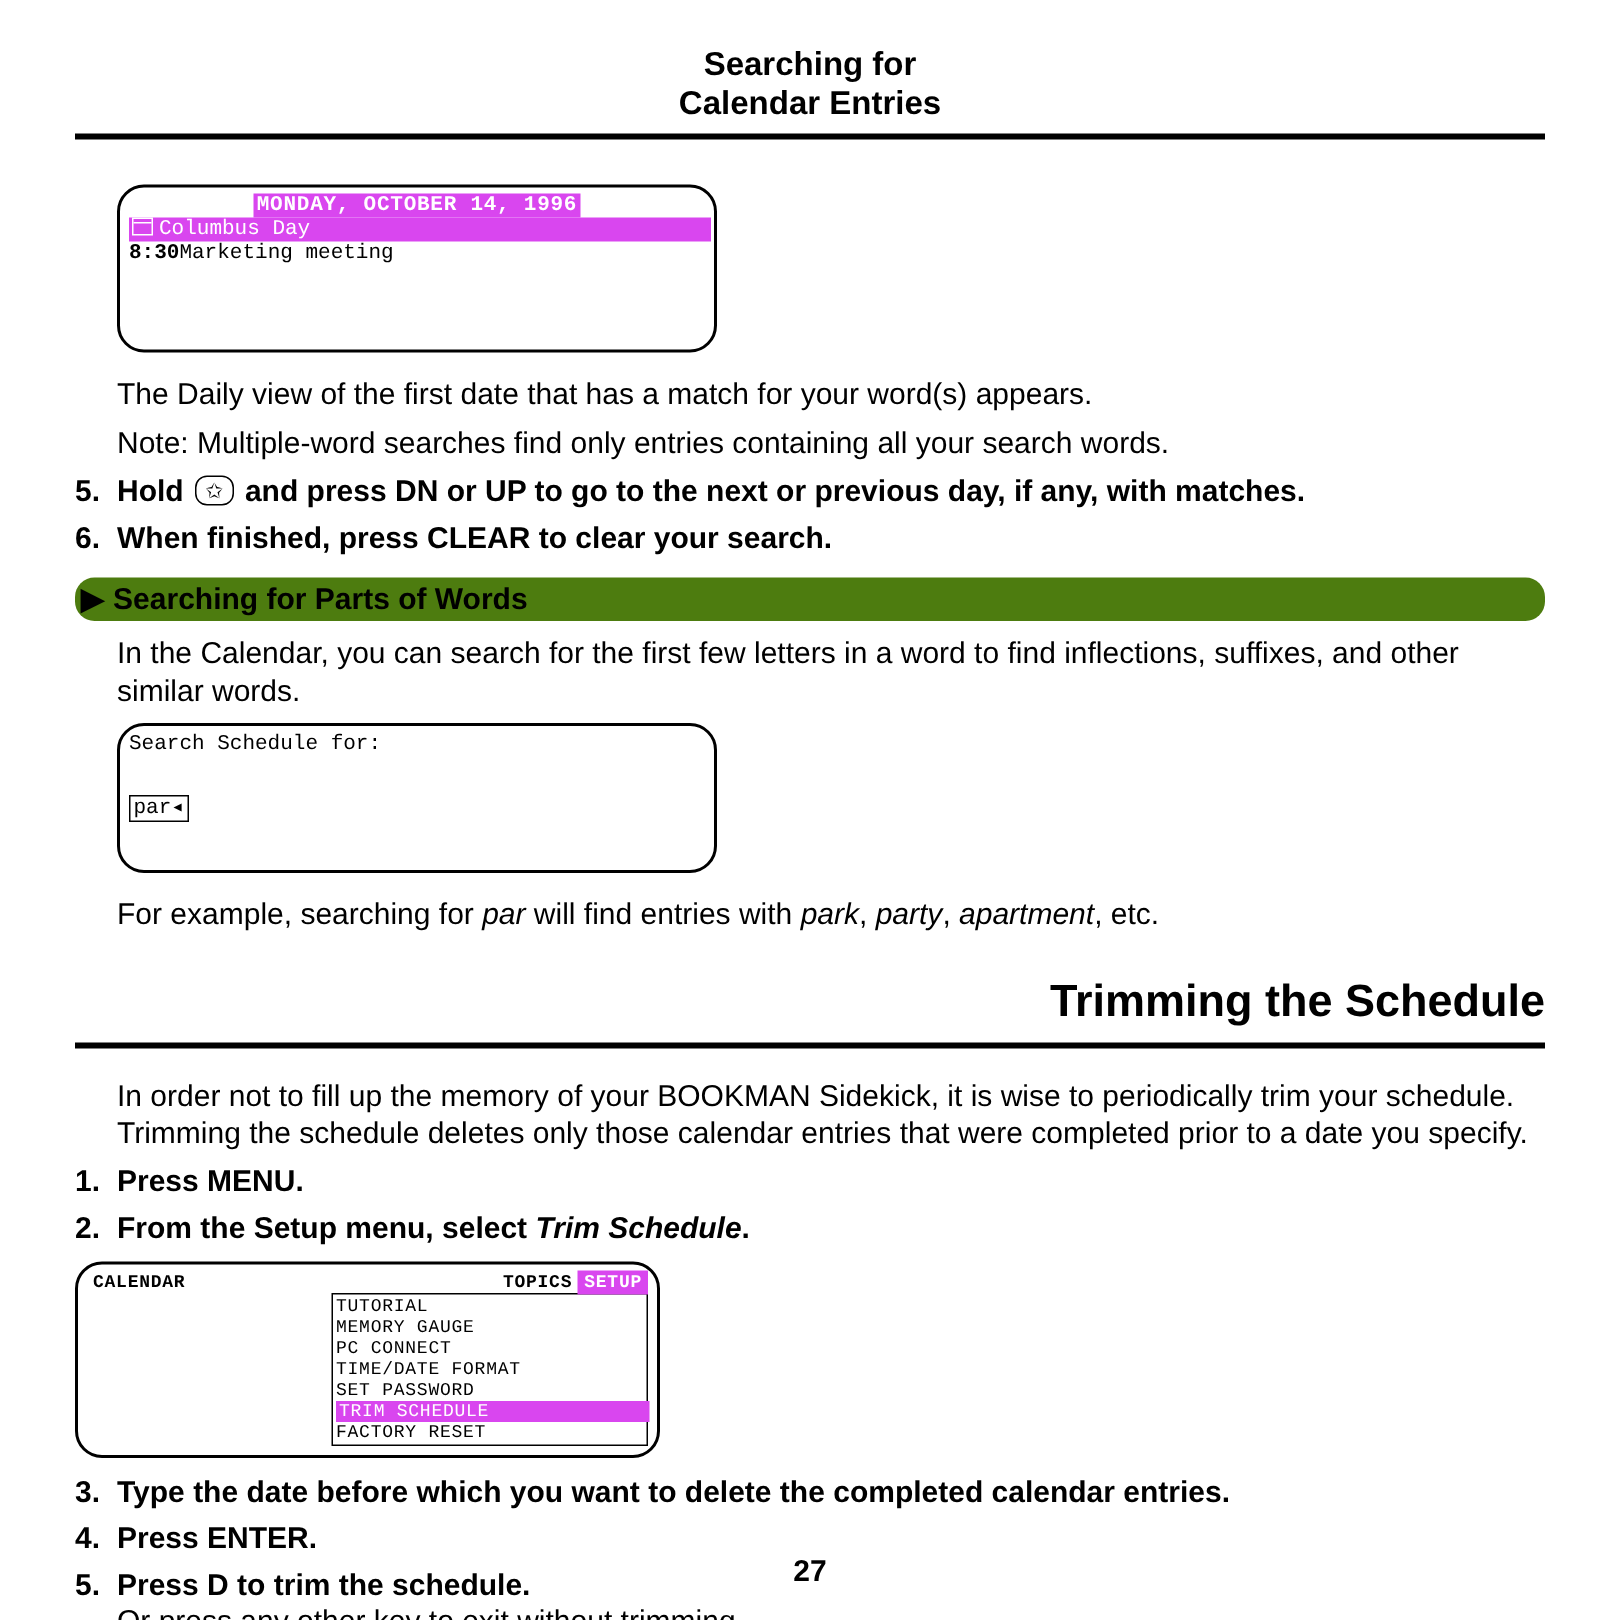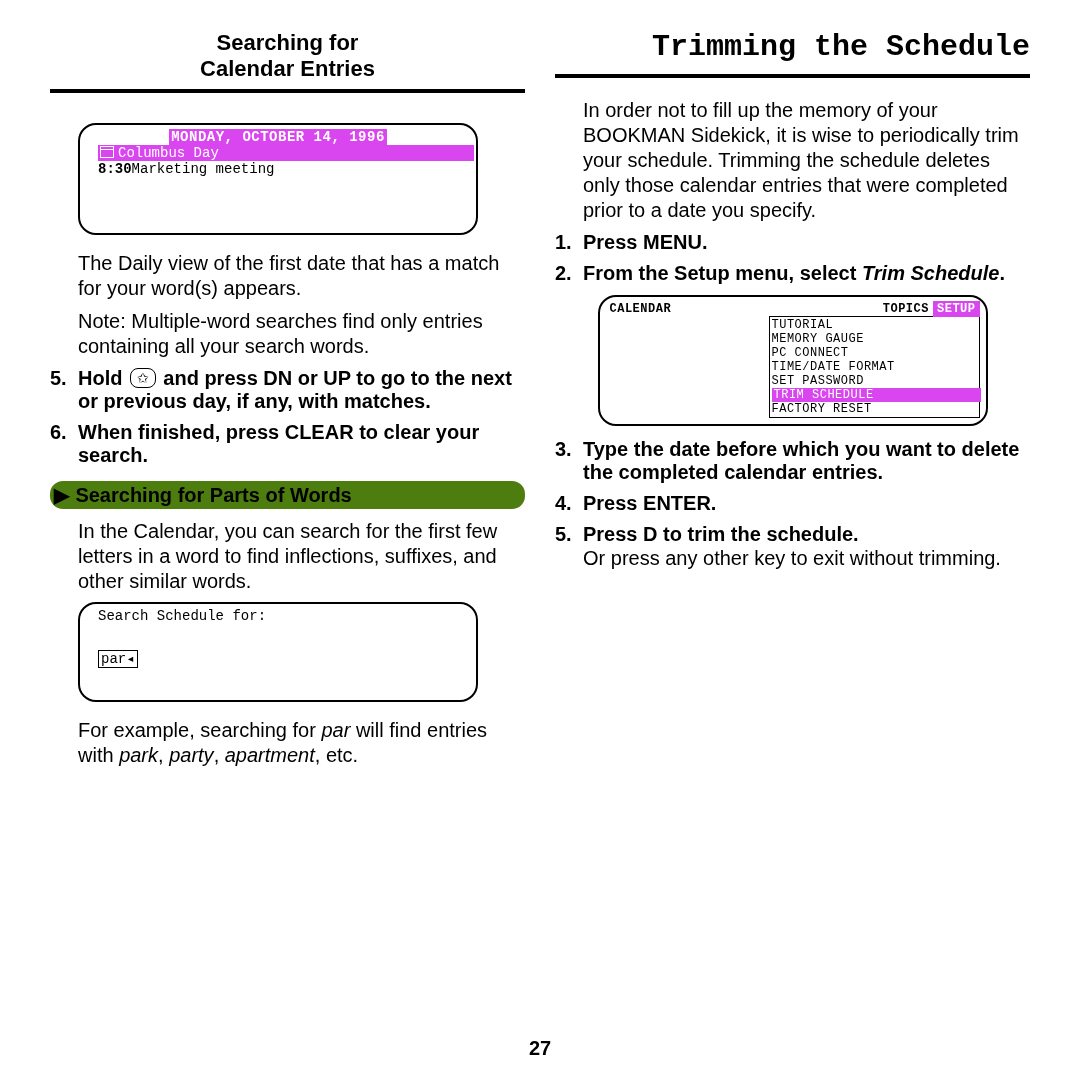--- a/index.html
+++ b/index.html
@@ -11,22 +11,23 @@
   }
   .page {
     width: 1080px;
     height: 1080px;
     box-sizing: border-box;
     padding: 30px 50px 0 50px;
     position: relative;
   }
   .columns {
     display: flex;
-    gap: 30px;
+    gap: 20px;
     height: 1000px;
+    flex-direction: column;
   }
   .col {
     flex: 1;
     min-width: 0;
   }
   .left-header {
     text-align: center;
     font-weight: bold;
     font-size: 22px;
     line-height: 1.2;
@@ -34,21 +35,20 @@
     border-bottom: 4px solid #000;
     margin-bottom: 30px;
   }
   .right-header {
     text-align: right;
     font-weight: bold;
     font-size: 30px;
     padding-bottom: 10px;
     border-bottom: 4px solid #000;
     margin-bottom: 20px;
-    font-family: Liberation Mono, monospace;
   }
   .body-p {
     font-size: 20px;
     line-height: 1.25;
     margin: 0 0 8px 0;
   }
   .body-indent {
     margin-left: 28px;
   }
   .step-row {
@@ -96,21 +96,21 @@
     box-sizing: border-box;
     padding: 4px 6px 6px 6px;
     background: #fff;
     font-family: "Courier New", monospace;
     font-size: 14px;
     line-height: 16px;
     margin: 0 0 16px 28px;
     width: 400px;
   }
   .lcd .line-center { text-align: center; font-weight: bold; letter-spacing: 0.5px; }
-  .lcd .line-left { text-align: left; margin-left: 12px; }
+  .lcd .line-left { text-align: left; }
   .lcd .inv {
     background: #d946ef;
     color: #fff;
     padding: 0 2px;
     display: inline-block;
   }
   .lcd .calendar-icon {
     display: inline-block;
     width: 12px; height: 10px;
     border: 1px solid currentColor;
@@ -149,21 +149,21 @@
 
   .page-num {
     position: absolute;
     bottom: 20px;
     left: 0; right: 0;
     text-align: center;
     font-weight: bold;
     font-size: 20px;
   }
 
-  .right-lcd-wrap { display:flex; justify-content:center; margin: 10px 0 12px 0;}
+  .right-lcd-wrap { display:flex; justify-content:flex-start; margin: 10px 0 12px 0;}
   .right-lcd-wrap .lcd { margin: 0; width: 390px; }
 </style>
 </head>
 <body>
 
 <div class="page">
   <div class="columns">
 
     <div class="col">
       <div class="left-header">

